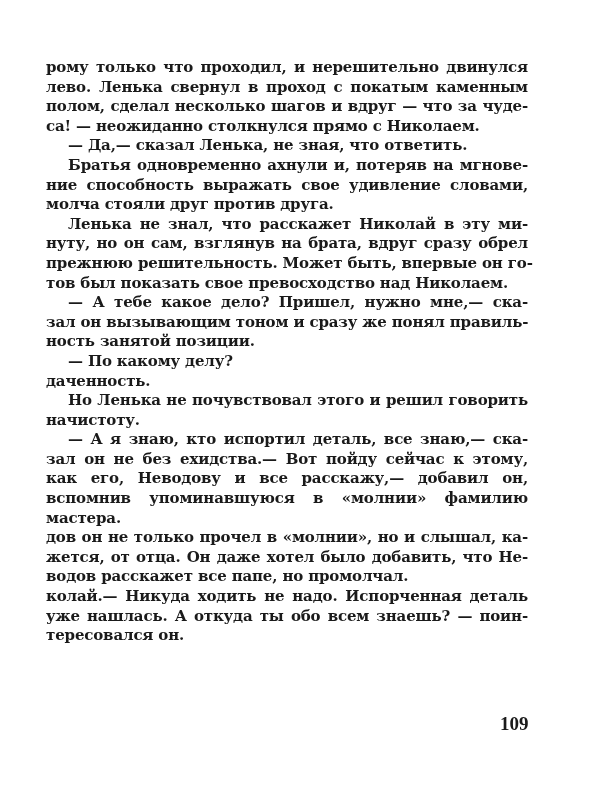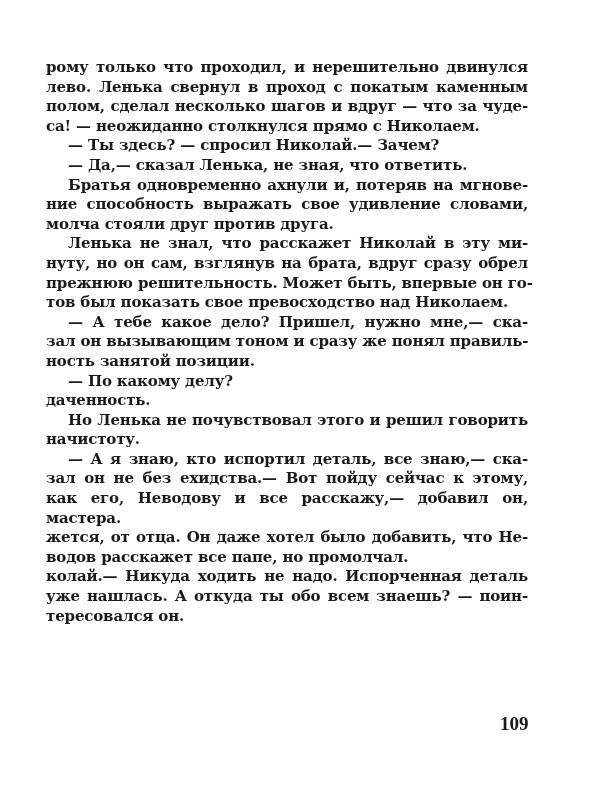--- a/index.html
+++ b/index.html
@@ -23,39 +23,40 @@
   }
 </style>
 </head>
 <body>
 
 <div class="page" id="body">
     <span class="line">рому только что проходил, и нерешительно двинулся</span>
     <span class="line">лево. Ленька свернул в проход с покатым каменным</span>
     <span class="line">полом, сделал несколько шагов и вдруг — что за чуде-</span>
     <span class="line last">са! — неожиданно столкнулся прямо с Николаем.</span>
-    <span class="line indent last">— Ты здесь? — спросил Николай.— Зачем?</span>
     <span class="line indent last">— Да,— сказал Ленька, не зная, что ответить.</span>
     <span class="line indent">Братья одновременно ахнули и, потеряв на мгнове-</span>
     <span class="line">ние способность выражать свое удивление словами,</span>
     <span class="line last">молча стояли друг против друга.</span>
     <span class="line indent">Ленька не знал, что расскажет Николай в эту ми-</span>
     <span class="line">нуту, но он сам, взглянув на брата, вдруг сразу обрел</span>
     <span class="line">прежнюю решительность. Может быть, впервые он го-</span>
     <span class="line last">тов был показать свое превосходство над Николаем.</span>
     <span class="line indent">— А тебе какое дело? Пришел, нужно мне,— ска-</span>
     <span class="line">зал он вызывающим тоном и сразу же понял правиль-</span>
     <span class="line last">ность занятой позиции.</span>
     <span class="line indent last">— По какому делу?</span>
     <span class="line last">даченность.</span>
     <span class="line indent">Но Ленька не почувствовал этого и решил говорить</span>
     <span class="line last">начистоту.</span>
     <span class="line indent">— А я знаю, кто испортил деталь, все знаю,— ска-</span>
     <span class="line">зал он не без ехидства.— Вот пойду сейчас к этому,</span>
     <span class="line">как его, Неводову и все расскажу,— добавил он,</span>
+    <span class="line">вспомнив упоминавшуюся в «молнии» фамилию</span>
     <span class="line last">мастера.</span>
+    <span class="line">дов он не только прочел в «молнии», но и слышал, ка-</span>
     <span class="line">жется, от отца. Он даже хотел было добавить, что Не-</span>
     <span class="line last">водов расскажет все папе, но промолчал.</span>
     <span class="line">колай.— Никуда ходить не надо. Испорченная деталь</span>
     <span class="line">уже нашлась. А откуда ты обо всем знаешь? — поин-</span>
     <span class="line last">тересовался он.</span>
   </div>
 <div class="pagenum">109</div>
 
 </body></html>

